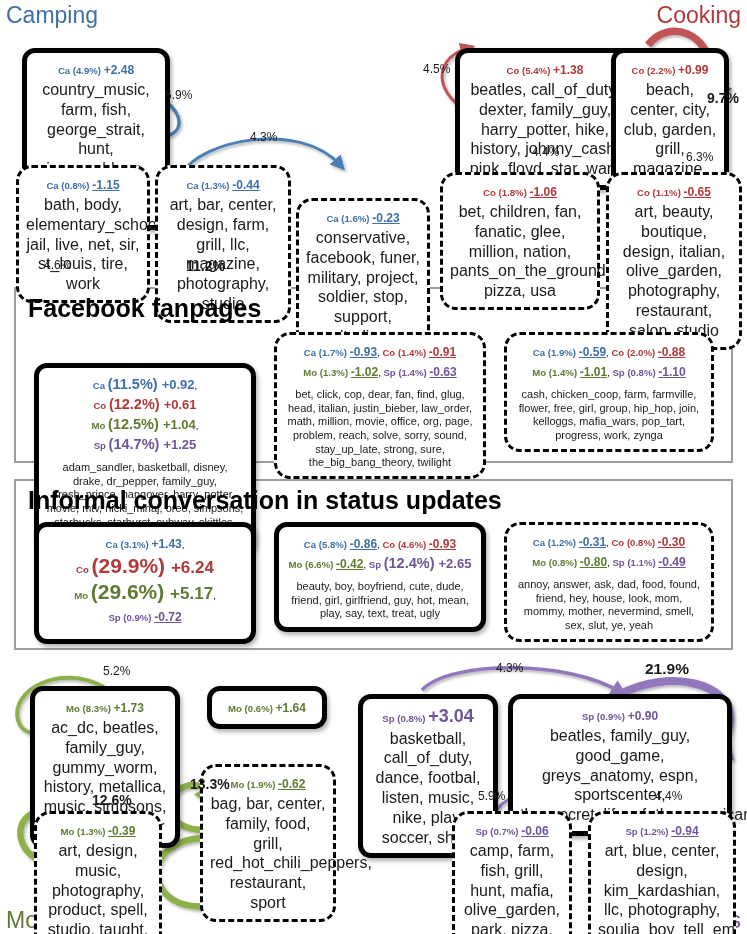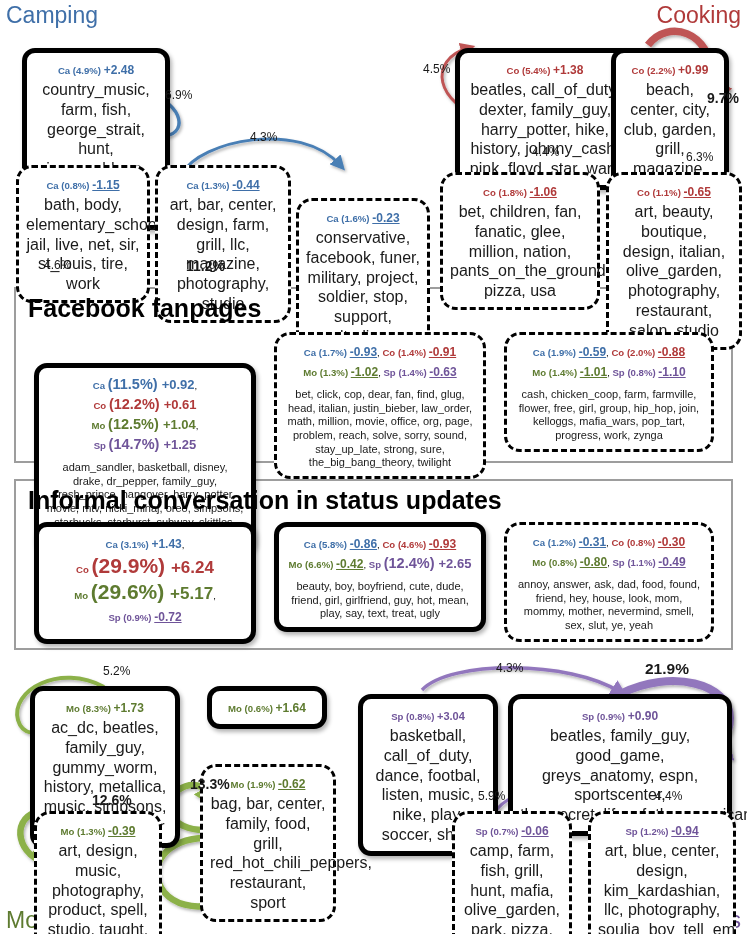--- a/index.html
+++ b/index.html
@@ -307,21 +307,21 @@
     </div>
   <div class="node dashed" style="left:200px; top:764px; width:136px;">
       <div class="hdr">
         <div><span class="tok "><span class="lbl c-mo">Mo </span><span class="pct c-mo">(1.9%) </span><span class="val c-mo neg">-0.62</span></span></div>
       </div>
       <div class="words">bag, bar, center, family, food, grill, red_hot_chili_peppers, restaurant, sport</div>
     </div>
 
   <div class="node solid" style="left:358px; top:694px; width:140px;">
       <div class="hdr">
-        <div><span class="tok "><span class="lbl c-sp">Sp </span><span class="pct c-sp">(0.8%) </span><span class="val c-sp" style="font-size: 11px;">+3.04</span></span></div>
+        <div><span class="tok "><span class="lbl c-sp">Sp </span><span class="pct c-sp">(0.8%) </span><span class="val c-sp" style="font-size: 18px;">+3.04</span></span></div>
       </div>
       <div class="words">basketball, call_of_duty, dance, footbal, listen, music, nike, play, soccer, show</div>
     </div>
   <div class="node solid" style="left:508px; top:694px; width:224px;">
       <div class="hdr">
         <div><span class="tok "><span class="lbl c-sp">Sp </span><span class="pct c-sp">(0.9%) </span><span class="val c-sp">+0.90</span></span></div>
       </div>
       <div class="words">beatles, family_guy, good_game, greys_anatomy, espn, sportscenter, the_secret_life_of_the_american_teenager</div>
     </div>
   <div class="node dashed" style="left:452px; top:811px; width:120px;">

